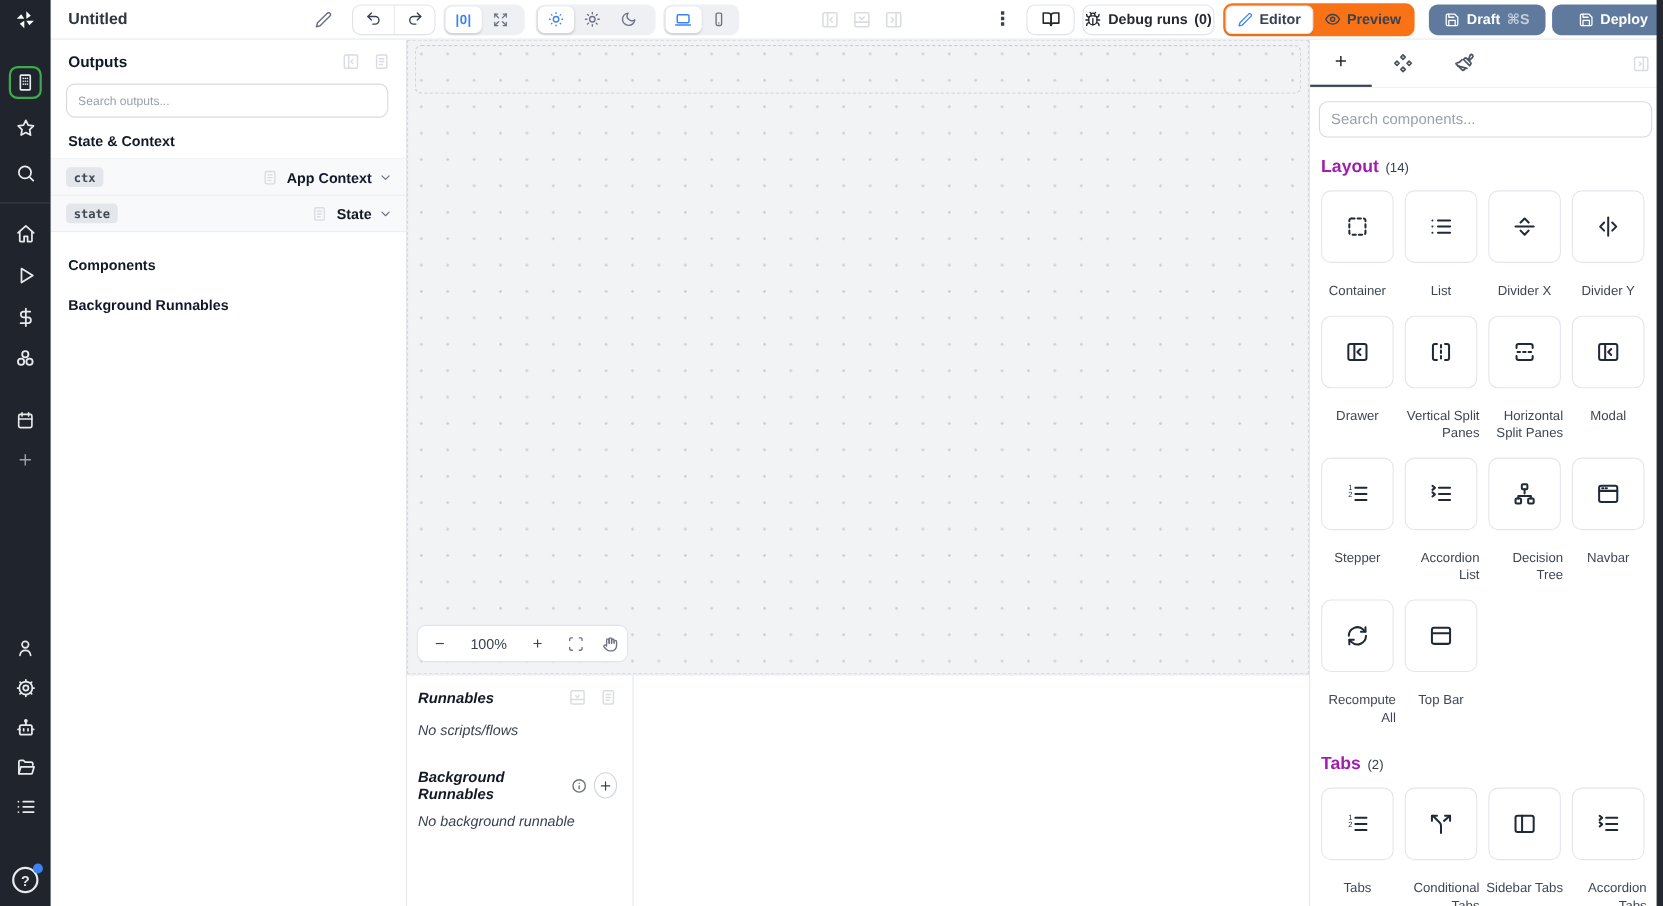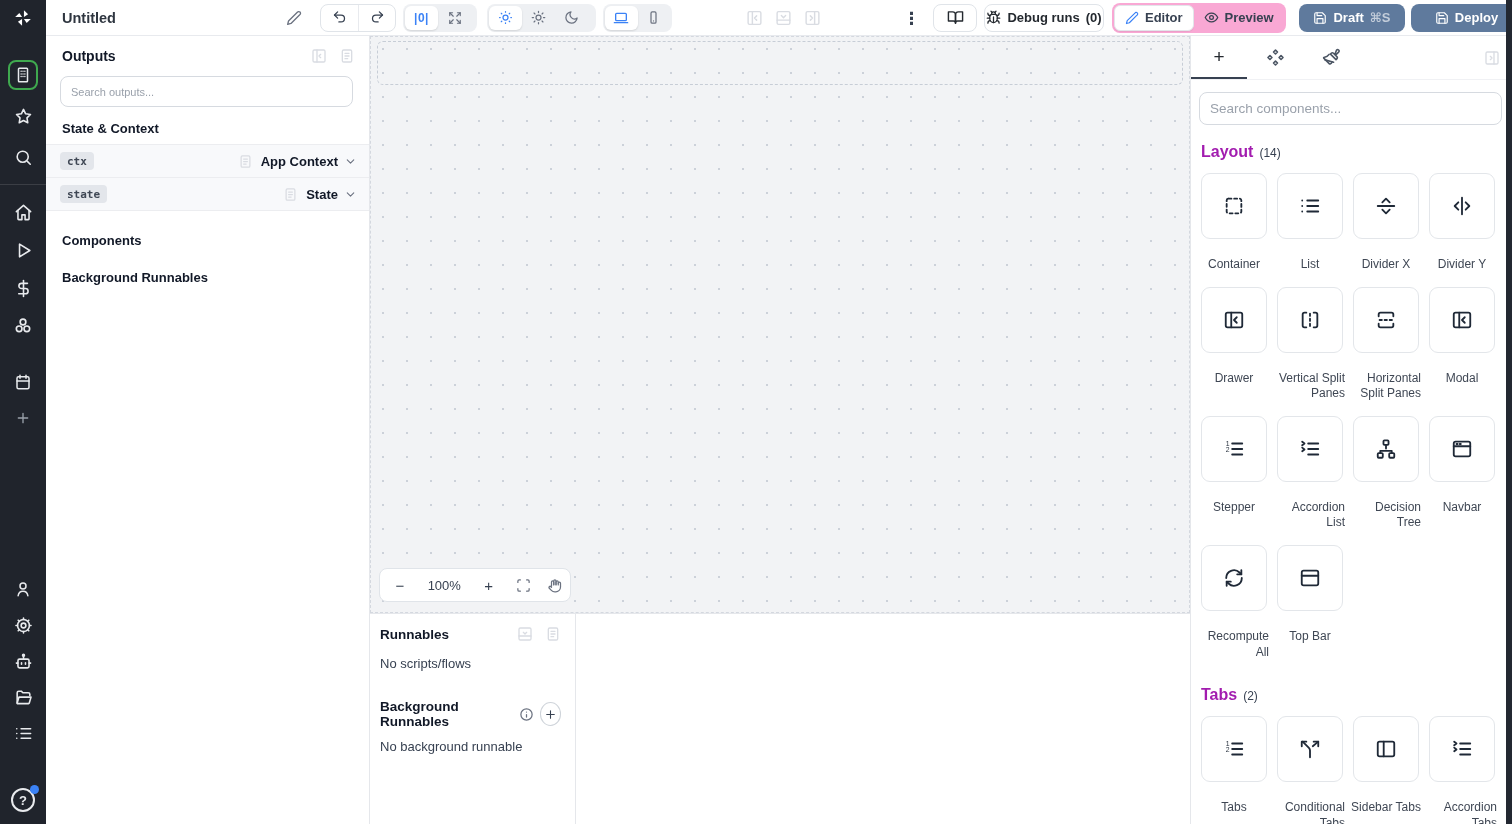--- a/index.html
+++ b/index.html
@@ -31,21 +31,21 @@
   .group { display:flex; align-items:center; background:#eef0f3; border-radius:8px; height:28px; padding:2px; }
   .group .slot { width:33px; height:24px; display:flex; align-items:center; justify-content:center; border-radius:6px; color:#6b7280; }
   .group .slot.on { background:#fff; box-shadow:0 1px 2px rgba(0,0,0,.12); color:#3b82f6; }
   .undo-group { display:flex; align-items:center; background:#fff; border:1px solid #e0e4e9; border-radius:8px; height:28px; }
   .undo-group .half { width:37px; height:100%; display:flex; align-items:center; justify-content:center; color:#374151; }
   .undo-group .half + .half { border-left:1px solid #e8eaee; }
   .fit-label { font-size:12px; font-weight:700; letter-spacing:.5px; }
   .kebab { font-size:17px; font-weight:700; color:#374151; }
   .btn-white { display:flex; align-items:center; justify-content:center; gap:6px; background:#fff;
                border:1px solid #e0e4e9; border-radius:8px; height:28px; font-size:13px; font-weight:600; color:#24292f; }
-  .seg { display:flex; align-items:center; background:#f9a8d4; border-radius:8px; height:30px; padding:2px; font-size:13px; font-weight:600; }
+  .seg { display:flex; align-items:center; background:#f97316; border-radius:8px; height:30px; padding:2px; font-size:13px; font-weight:600; }
   .seg .segitem { height:26px; display:flex; align-items:center; justify-content:center; gap:6px; padding:0 10px; border-radius:6px; color:#374151; }
   .seg .segitem.on { background:#fff; border:1px solid #e3e6ea; box-shadow:0 1px 1px rgba(0,0,0,.06); }
   .btn-slate { display:flex; align-items:center; justify-content:center; gap:6px; background:#5f7a9d; border-radius:8px;
                height:28px; color:#fff; font-size:13px; font-weight:700; }
   .btn-slate .short { color:#c3cdda; font-weight:600; }
 
   
   .outputs { position:absolute; left:46px; top:36px; width:324px; height:788px; background:#fff; border-right:1px solid #e5e7eb; }
   .outputs-head { display:flex; align-items:center; padding:12px 14px 0 16px; }
   .outputs-title { font-size:14px; font-weight:700; color:#111827; }
@@ -67,21 +67,21 @@
             background-image:radial-gradient(circle, #ccd1d9 1px, transparent 1.4px); background-size:24px 24px;
             border:1px dashed #d4d8df; }
   .dropzone { position:absolute; left:6px; right:6px; top:4px; height:44px; border:1.5px dashed #c7cdd6; border-radius:6px; }
   .zoombar { position:absolute; left:8px; bottom:10px; width:192px; height:34px; background:#fff; border:1px solid #e0e4e9;
              border-radius:8px; display:flex; align-items:center; justify-content:space-around; color:#374151; }
   .zoombar .z { font-size:15px; color:#374151; display:flex; align-items:center; justify-content:center; width:24px; }
   .zoom-level { font-size:13px; color:#374151; }
 
   
   .bottom { position:absolute; left:370px; top:613px; width:820px; height:211px; background:#fff; border-top:1px solid #e5e7eb; display:flex; }
-  .runnables { width:206px; border-right:1px solid #e5e7eb; padding:12px 14px 0 10px; }
+  .runnables { width:206px; border-right:1px solid #e5e7eb; padding:12px 14px 0 10px;font-style:italic; }
   .run-head { display:flex; align-items:center; }
   .run-title { font-size:13.5px; font-weight:700; color:#111827; }
   .run-head .spacer { flex:1; }
   .muted-line { font-size:13px; color:#374151; margin-top:14px; }
   .bg-run-head { display:flex; align-items:center; gap:6px; margin-top:28px; }
   .plus-circle { width:24px; height:24px; border:1px solid #cfd4da; border-radius:50%; display:flex; align-items:center;
                  justify-content:center; font-size:14px; color:#374151; background:#fff; }
   .script-hint-area { flex:1; display:flex; justify-content:center; }
   .script-hint { margin-top:32px; font-size:14px; color:#3f4a5a; }
 

